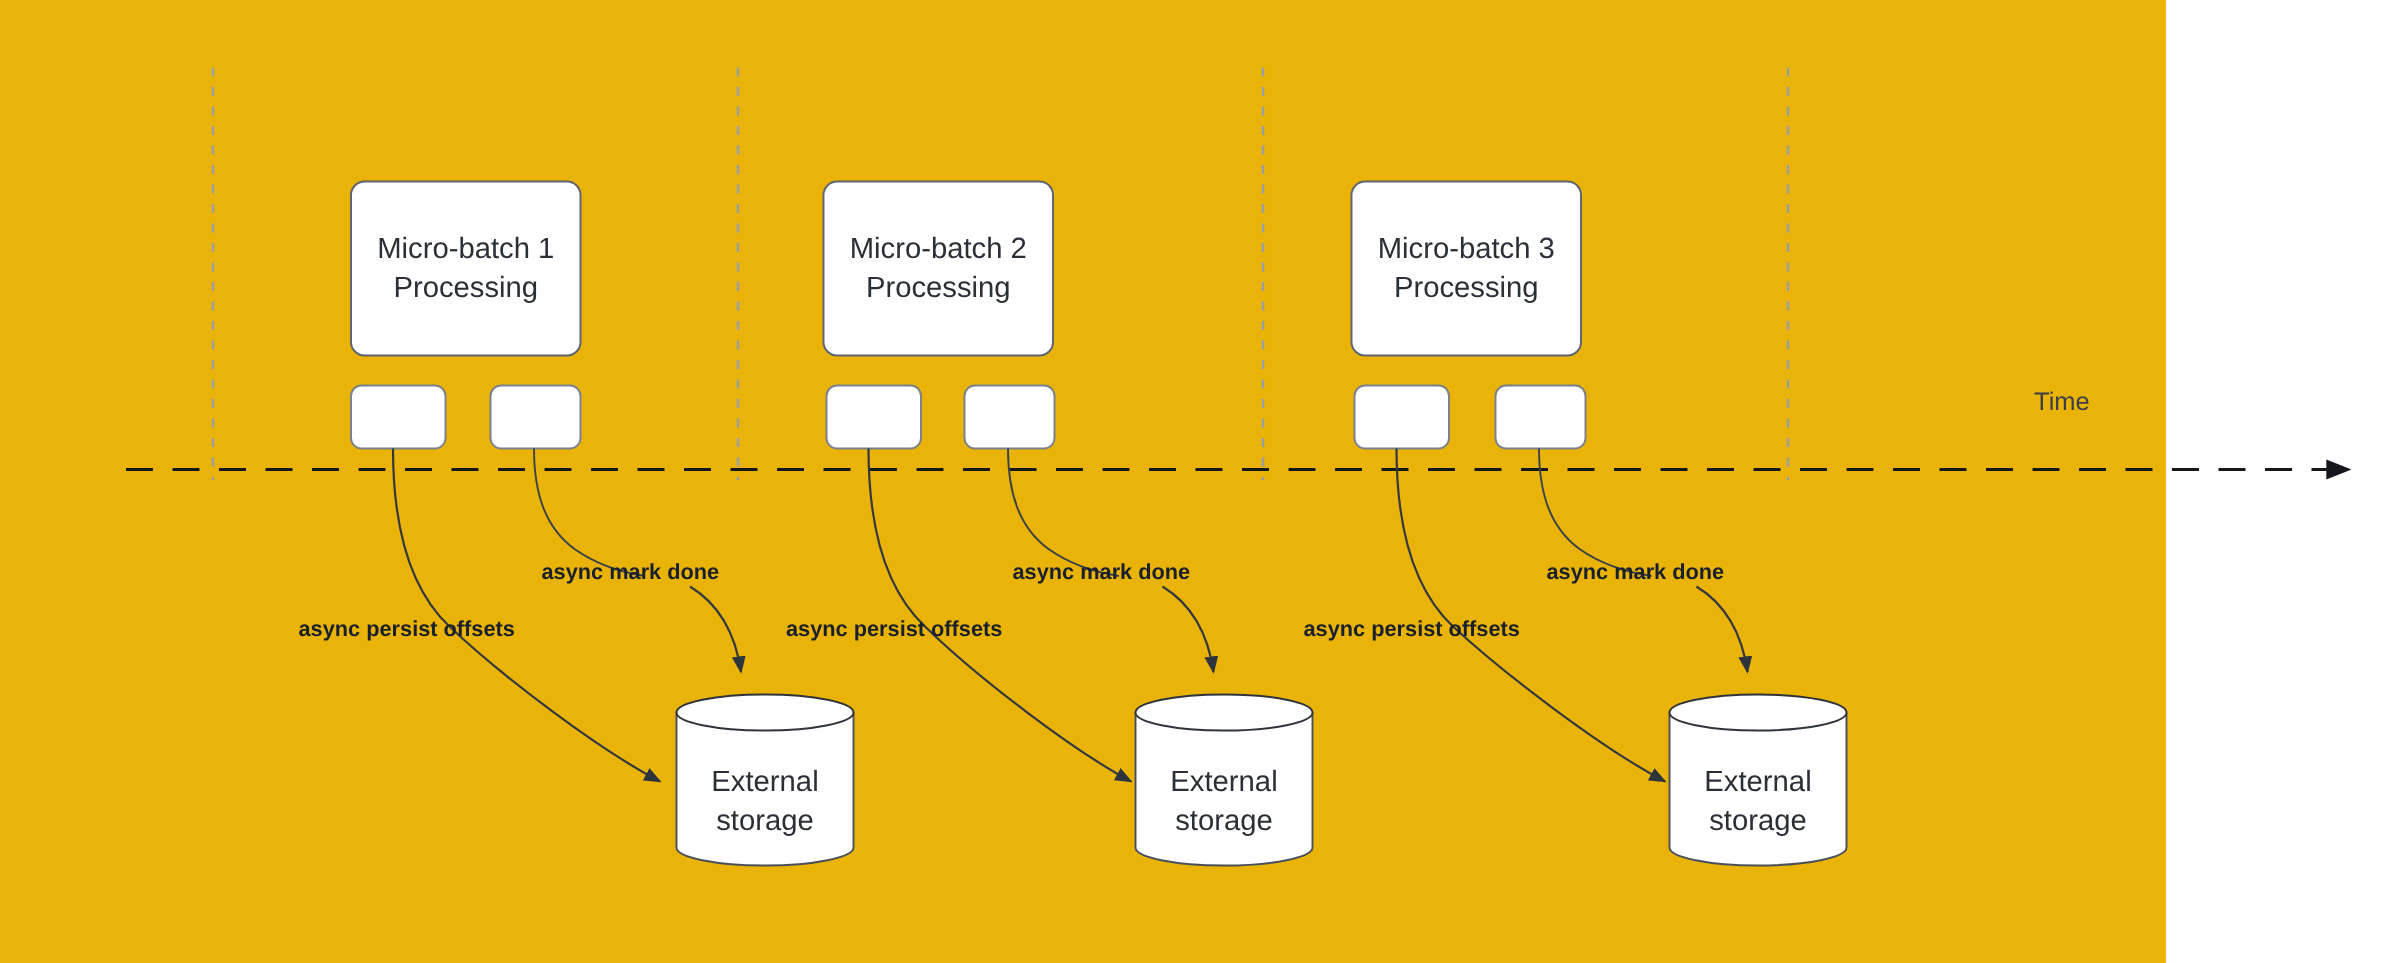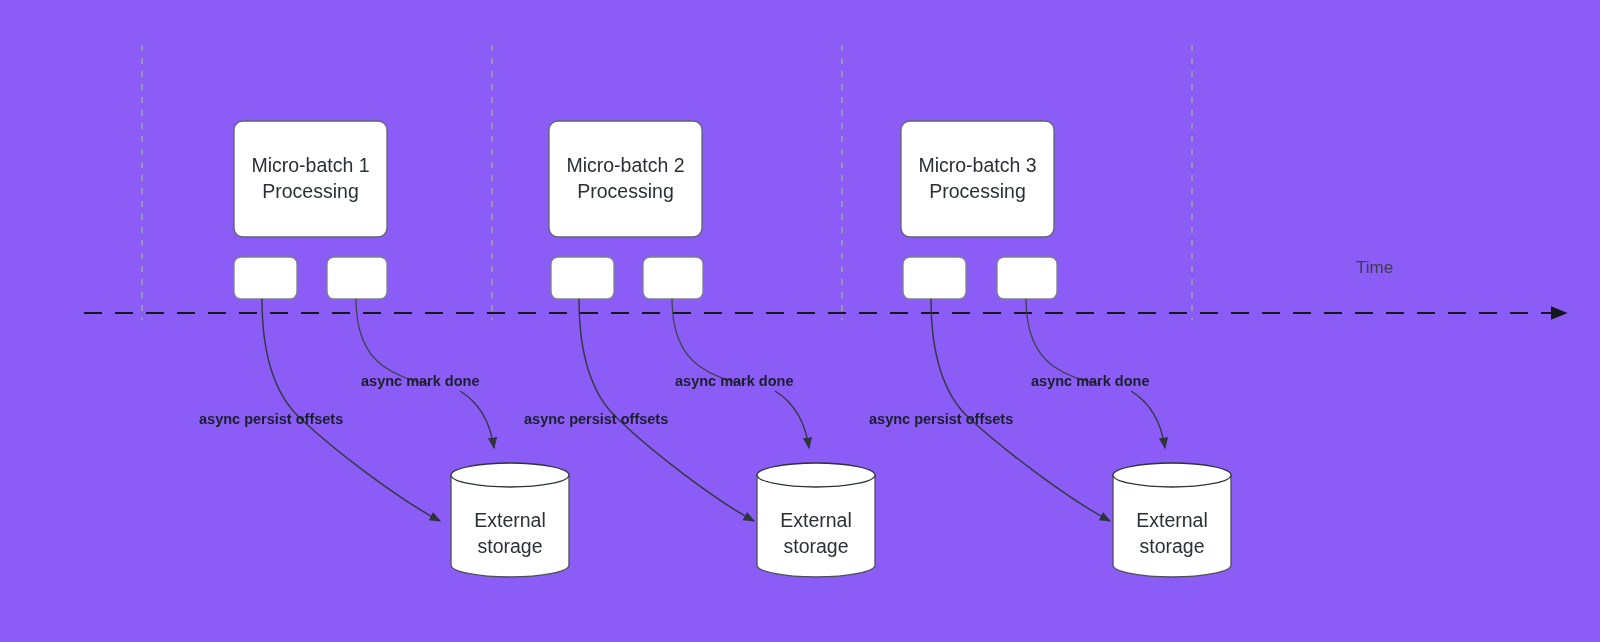--- a/index.html
+++ b/index.html
@@ -9,23 +9,23 @@
     background: #ffffff;
   }
   body {
     font-family: "Liberation Sans", sans-serif;
     width: 1600px;
     height: 642px;
     overflow: hidden;
   }
   #diagram-root {
     position: relative;
-    width: 1600px;
+    width: 1444px;
     height: 642px;
-    background: #8b5cf6;
+    background: #eab308;
   }
   #diagram-svg {
     position: absolute;
     top: 0;
     left: 0;
     width: 1600px;
     height: 642px;
   }
   .box-label {
     font-family: "Liberation Sans", sans-serif;

